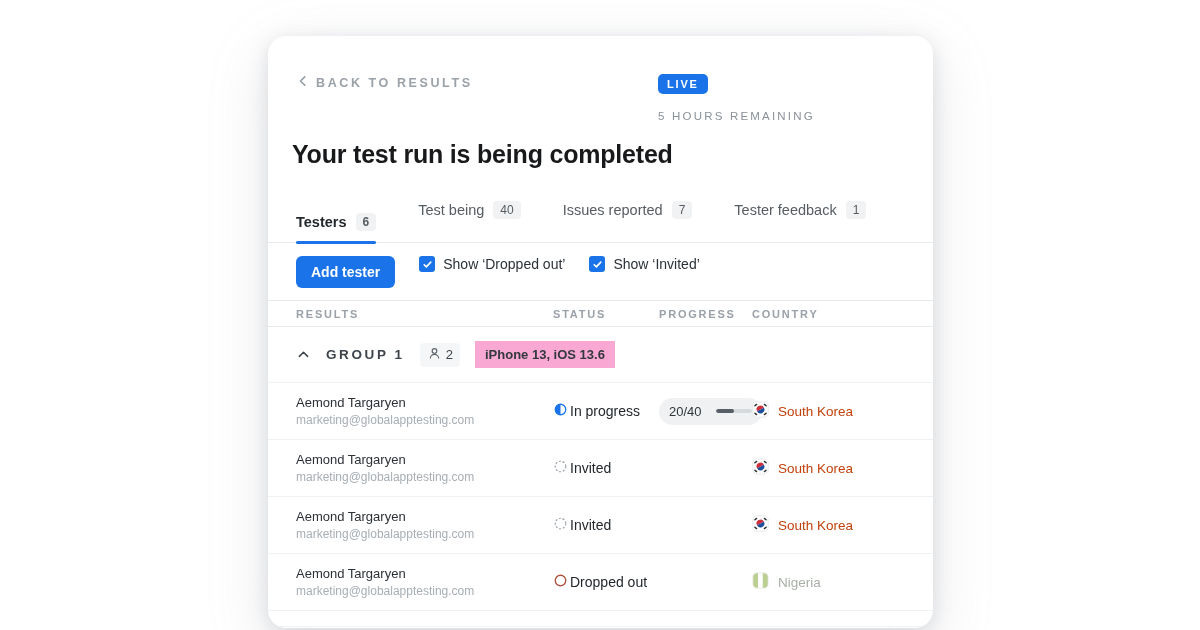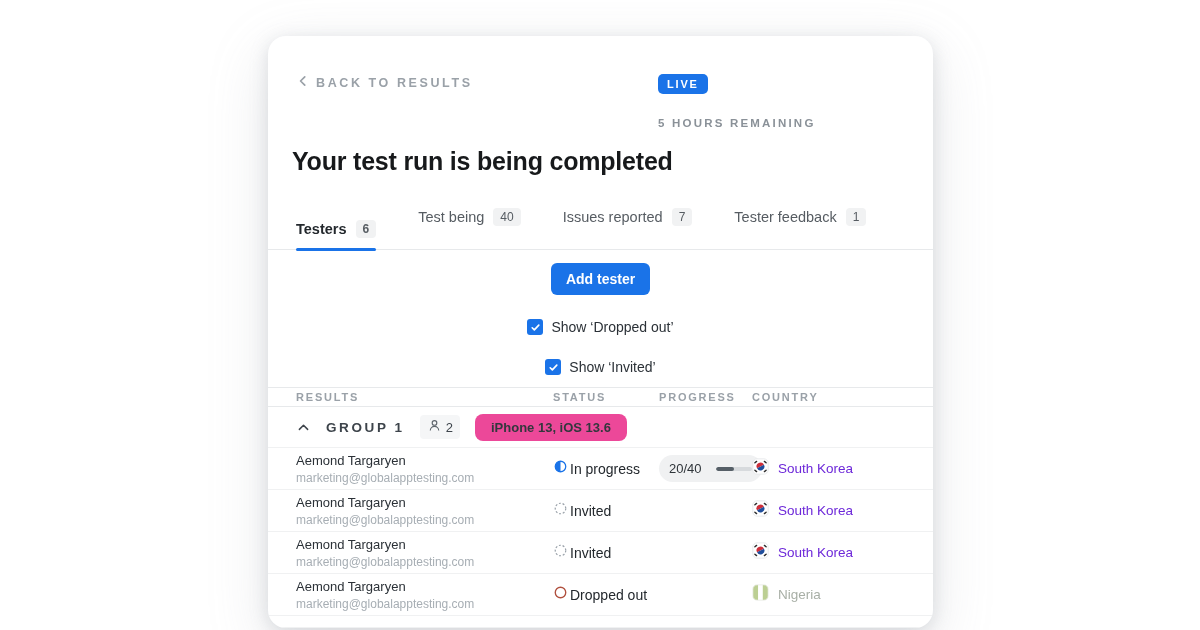--- a/index.html
+++ b/index.html
@@ -15,39 +15,39 @@
 
   
   .header-top { display:flex; justify-content:space-between; align-items:flex-start;
     padding:38px 28px 0 28px; }
   .back-link { display:flex; align-items:center; gap:6px; cursor:pointer;
     color:#9aa1a8; font-size:12.5px; font-weight:bold; letter-spacing:2.6px; }
   .back-link svg { width:14px; height:14px; }
   .live-wrap { width:247px; display:flex; flex-direction:column; align-items:flex-start; }
   .live-badge { background:#1a73e8; color:#ffffff; font-size:11px; font-weight:bold;
     letter-spacing:1.8px; padding:4px 9px; border-radius:5px; }
-  .time-remaining { margin-top:23px; color:#8a9198; font-size:11.5px; font-weight:bold;
+  .time-remaining { margin-top:16px; color:#8a9198; font-size:11.5px; font-weight:normal;
     letter-spacing:2.2px; }
   .page-title { padding:18px 28px 0 24px; font-size:25px; font-weight:bold;
     color:#17191b; letter-spacing:-.2px; }
 
   
   .tabs { display:flex; gap:42px; margin-top:20px; padding:0 28px;
     border-bottom:1px solid #e7e9eb; }
   .tab { display:flex; align-items:center; gap:9px; padding-bottom:11px;
     font-size:14.5px; color:#565c62; cursor:pointer; position:relative; }
   .tab .count-badge { background:#f1f2f3; color:#565c62; font-size:12px;
     padding:2px 7px; border-radius:4px; }
   .tab.active { color:#23282d; font-weight:bold;margin-top:24px; }
   .tab.active::after { content:""; position:absolute; left:0; right:0; bottom:-2px;
     height:3px; background:#1a73e8; border-radius:2px; }
 
   
-  .toolbar { display:flex; align-items:center; gap:24px; padding:13px 28px 12px 28px;
-    border-bottom:1px solid #e7e9eb;flex-direction:column; }
+  .toolbar { display:flex; align-items:flex-start; gap:24px; padding:13px 28px 12px 28px;
+    border-bottom:1px solid #e7e9eb; }
   .btn-primary { background:#1a73e8; color:#ffffff; border:none; border-radius:6px;
     font-family:inherit; font-size:14px; font-weight:bold; padding:8px 15px; cursor:pointer; }
   .checkbox-group { display:flex; align-items:center; gap:8px; cursor:pointer; }
   .checkbox { width:16px; height:16px; background:#1a73e8; border-radius:3px;
     display:flex; align-items:center; justify-content:center; flex-shrink:0; }
   .checkbox svg { width:11px; height:11px; }
   .checkbox-label { font-size:14px; color:#2b3137; }
 
   
   .col-tester { width:257px; }
@@ -59,38 +59,38 @@
     height:26px; border-bottom:1px solid #e7e9eb; }
   .th { font-size:11px; font-weight:bold; letter-spacing:1.8px; color:#9aa1a8; }
 
   .group-row { display:flex; align-items:center; gap:15px; padding:0 28px; height:56px;
     border-bottom:1px solid #f0f1f2; }
   .group-row .caret { width:15px; height:15px; cursor:pointer; }
   .group-name { font-size:13.5px; font-weight:bold; letter-spacing:2.6px; color:#3d444b; }
   .group-count { display:flex; align-items:center; gap:4px; background:#f5f6f7;
     border-radius:4px; padding:3px 7px; font-size:13px; color:#3d444b; }
   .group-count svg { width:15px; height:15px; }
-  .device-badge { background:#ec4899; border-radius:8px; padding:6px 16px;
+  .device-badge { background:#f9a8d4; border-radius:0; padding:6px 10px;
     font-size:13px; font-weight:bold; color:#32383d; }
 
   .row { display:flex; align-items:center; padding:0 28px; height:57px;
     border-bottom:1px solid #f0f1f2; }
   .tester-cell .tester-name { font-size:13px; color:#2b3137; }
   .tester-cell .tester-email { font-size:12px; color:#a7aeb4; margin-top:3px; }
   .status-cell { display:flex; align-items:center; gap:2px; }
   .status-cell svg { width:15px; height:15px; flex-shrink:0; }
   .status-label { font-size:14px; color:#23282d; }
   .progress-pill { display:inline-flex; align-items:center; gap:14px;
     background:#f0f1f2; border-radius:14px; padding:6px 10px; }
   .progress-text { font-size:13px; color:#2f353a; }
   .progress-track { width:36px; height:4px; background:#d7dadd; border-radius:2px; overflow:hidden; }
   .progress-fill { height:100%; background:#565f67; border-radius:2px; }
   .country-cell { display:flex; align-items:center; gap:9px; }
   .country-cell svg { width:17px; height:17px; flex-shrink:0; }
-  .country-label { font-size:13.5px; color:#6d28d9; }
+  .country-label { font-size:13.5px; color:#c2410c; }
   .row.dimmed .country-label { color:#a8afa6; }
 
   .empty-row { height:16px; border-bottom:1px solid #f0f1f2; }
 </style>
 </head>
 <body>
 
 <div class="card">
 
   <div class="header-top">

